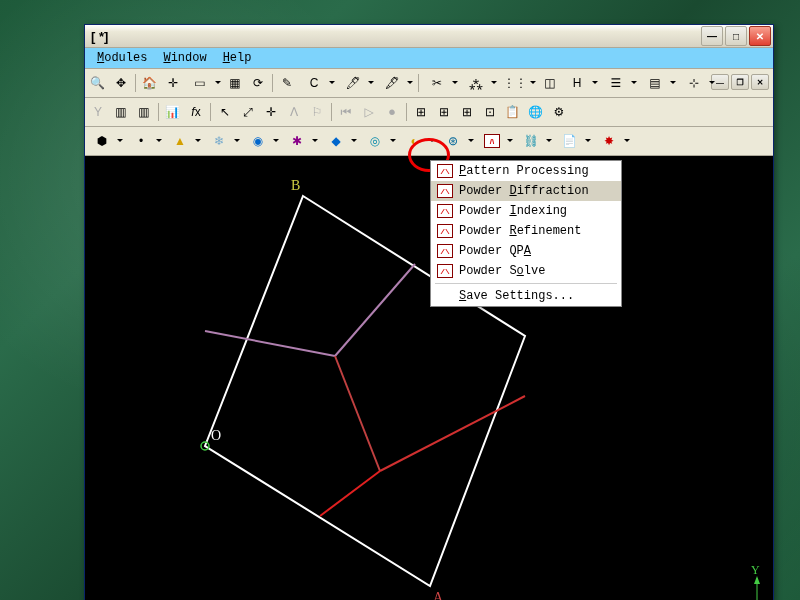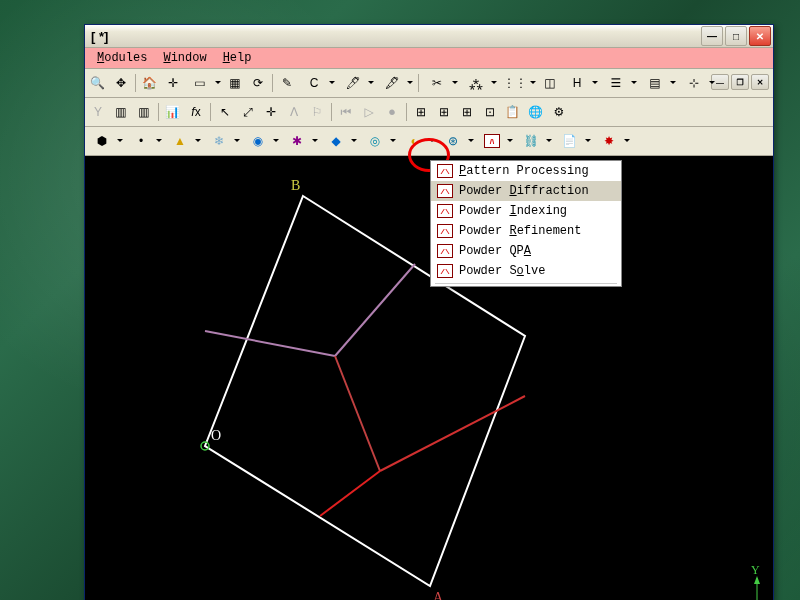--- a/index.html
+++ b/index.html
@@ -54,21 +54,21 @@
     font-size: 10px; font-weight: bold; cursor: pointer;
   }
   .win-btn.close {
     background: linear-gradient(to bottom, #f8a090, #e04030);
     color: #fff; border-color: #a03020;
   }
   .mdi-btns { display: flex; gap: 2px; position: absolute; right: 4px; top: 26px; }
   .mdi-btns .win-btn { width: 16px; height: 14px; font-size: 8px; }
   .menubar {
     height: 20px;
-    background: #fca5a5;
+    background: #7dd3fc;
     display: flex;
     align-items: center;
     padding: 0 4px;
     border-bottom: 1px solid #aca899;
     position: relative;
   }
   .menubar span {
     padding: 2px 8px;
     cursor: pointer;
     font-family: "Courier New", monospace;
@@ -292,13 +292,17 @@
   </div>
   <div class="item">
     <span class="dd-icon">/\</span>
     <span>Powder QP<u>A</u></span>
   </div>
   <div class="item">
     <span class="dd-icon">/\</span>
     <span>Powder S<u>o</u>lve</span>
   </div>
   <div class="sep"></div>
+  <div class="item">
+    <span style="width:16px"></span>
+    <span><u>S</u>ave Settings...</span>
+  </div>
 </div>
 
 </body></html>

